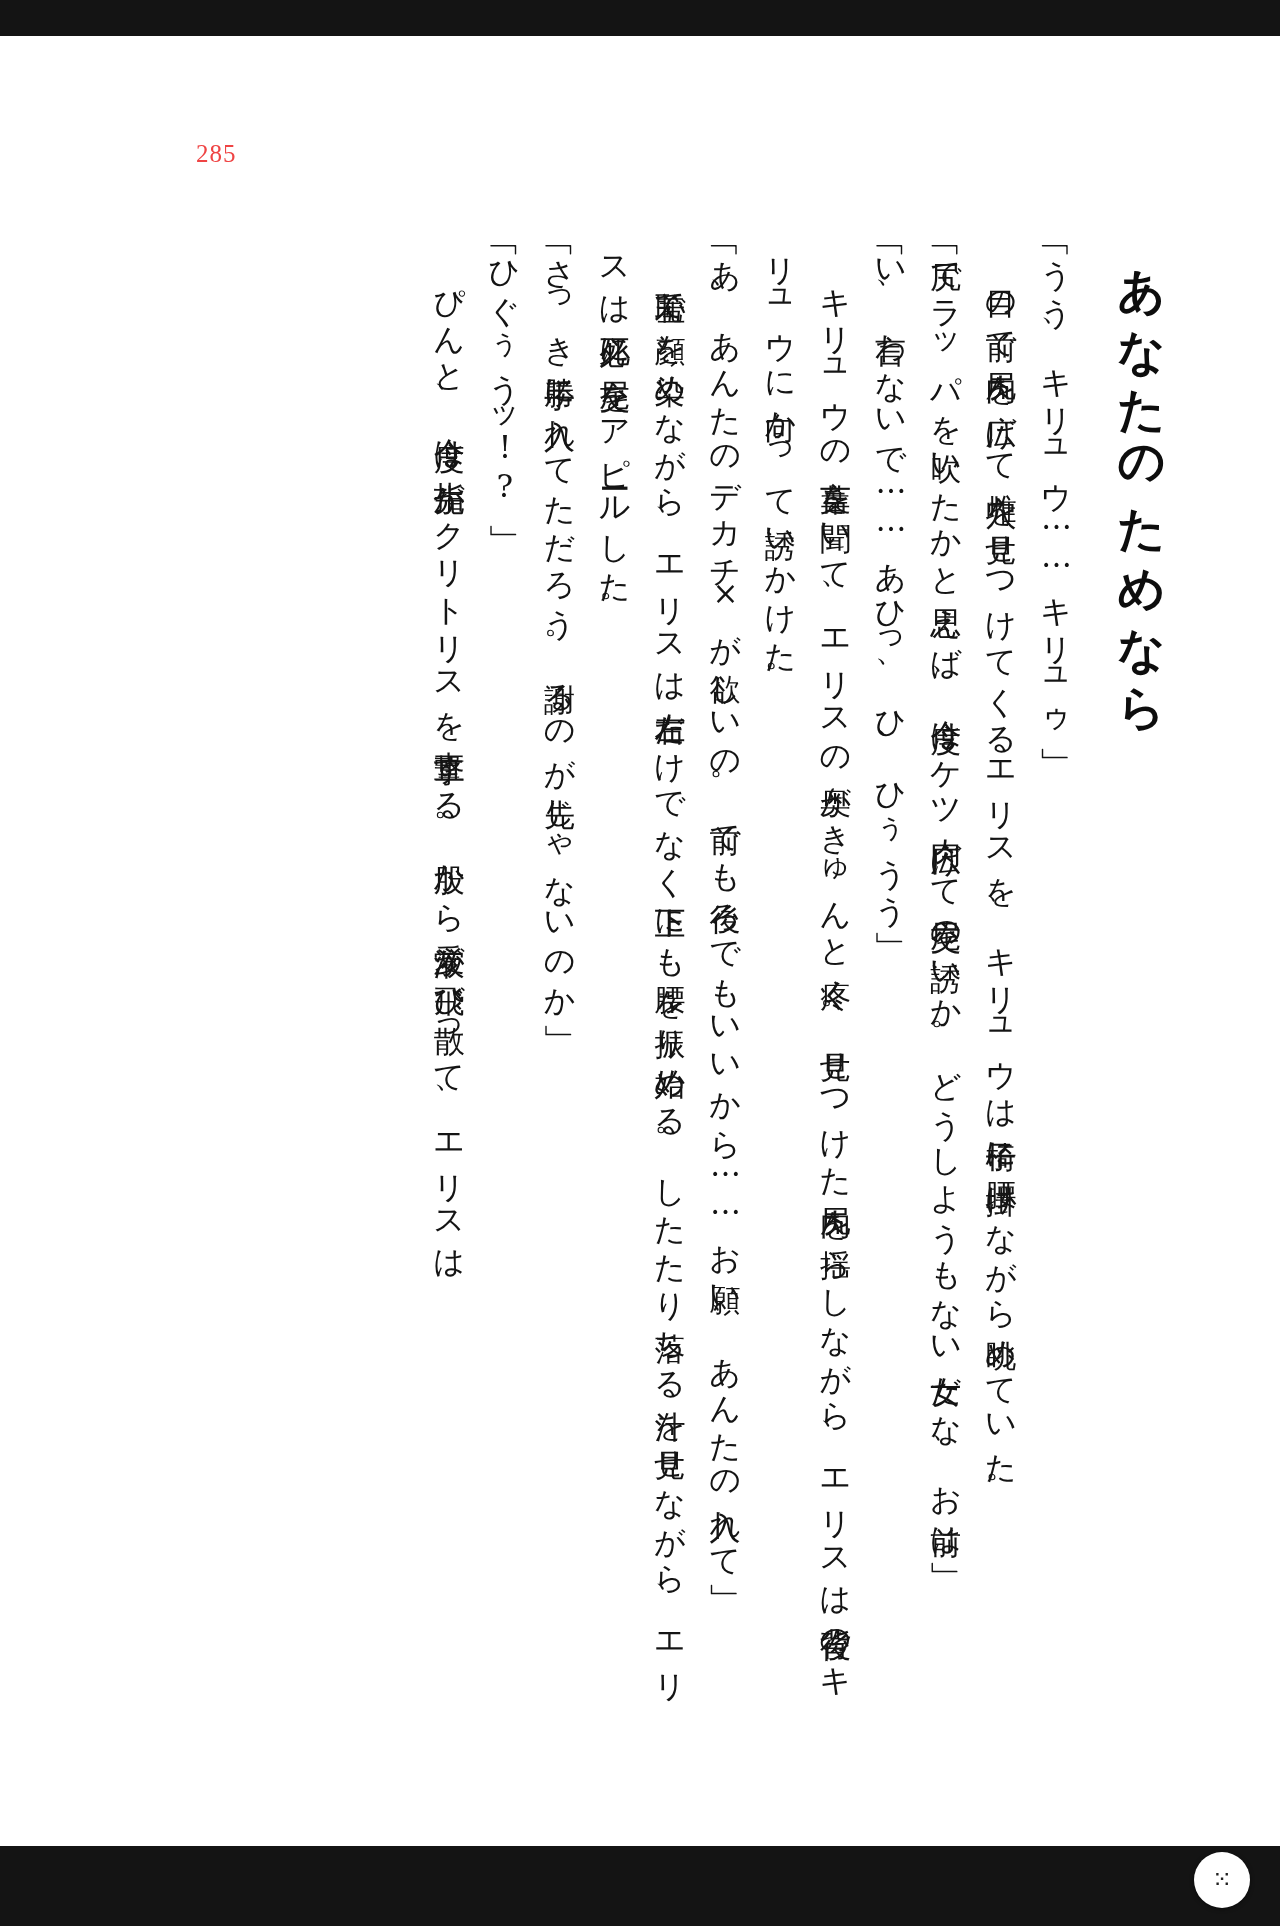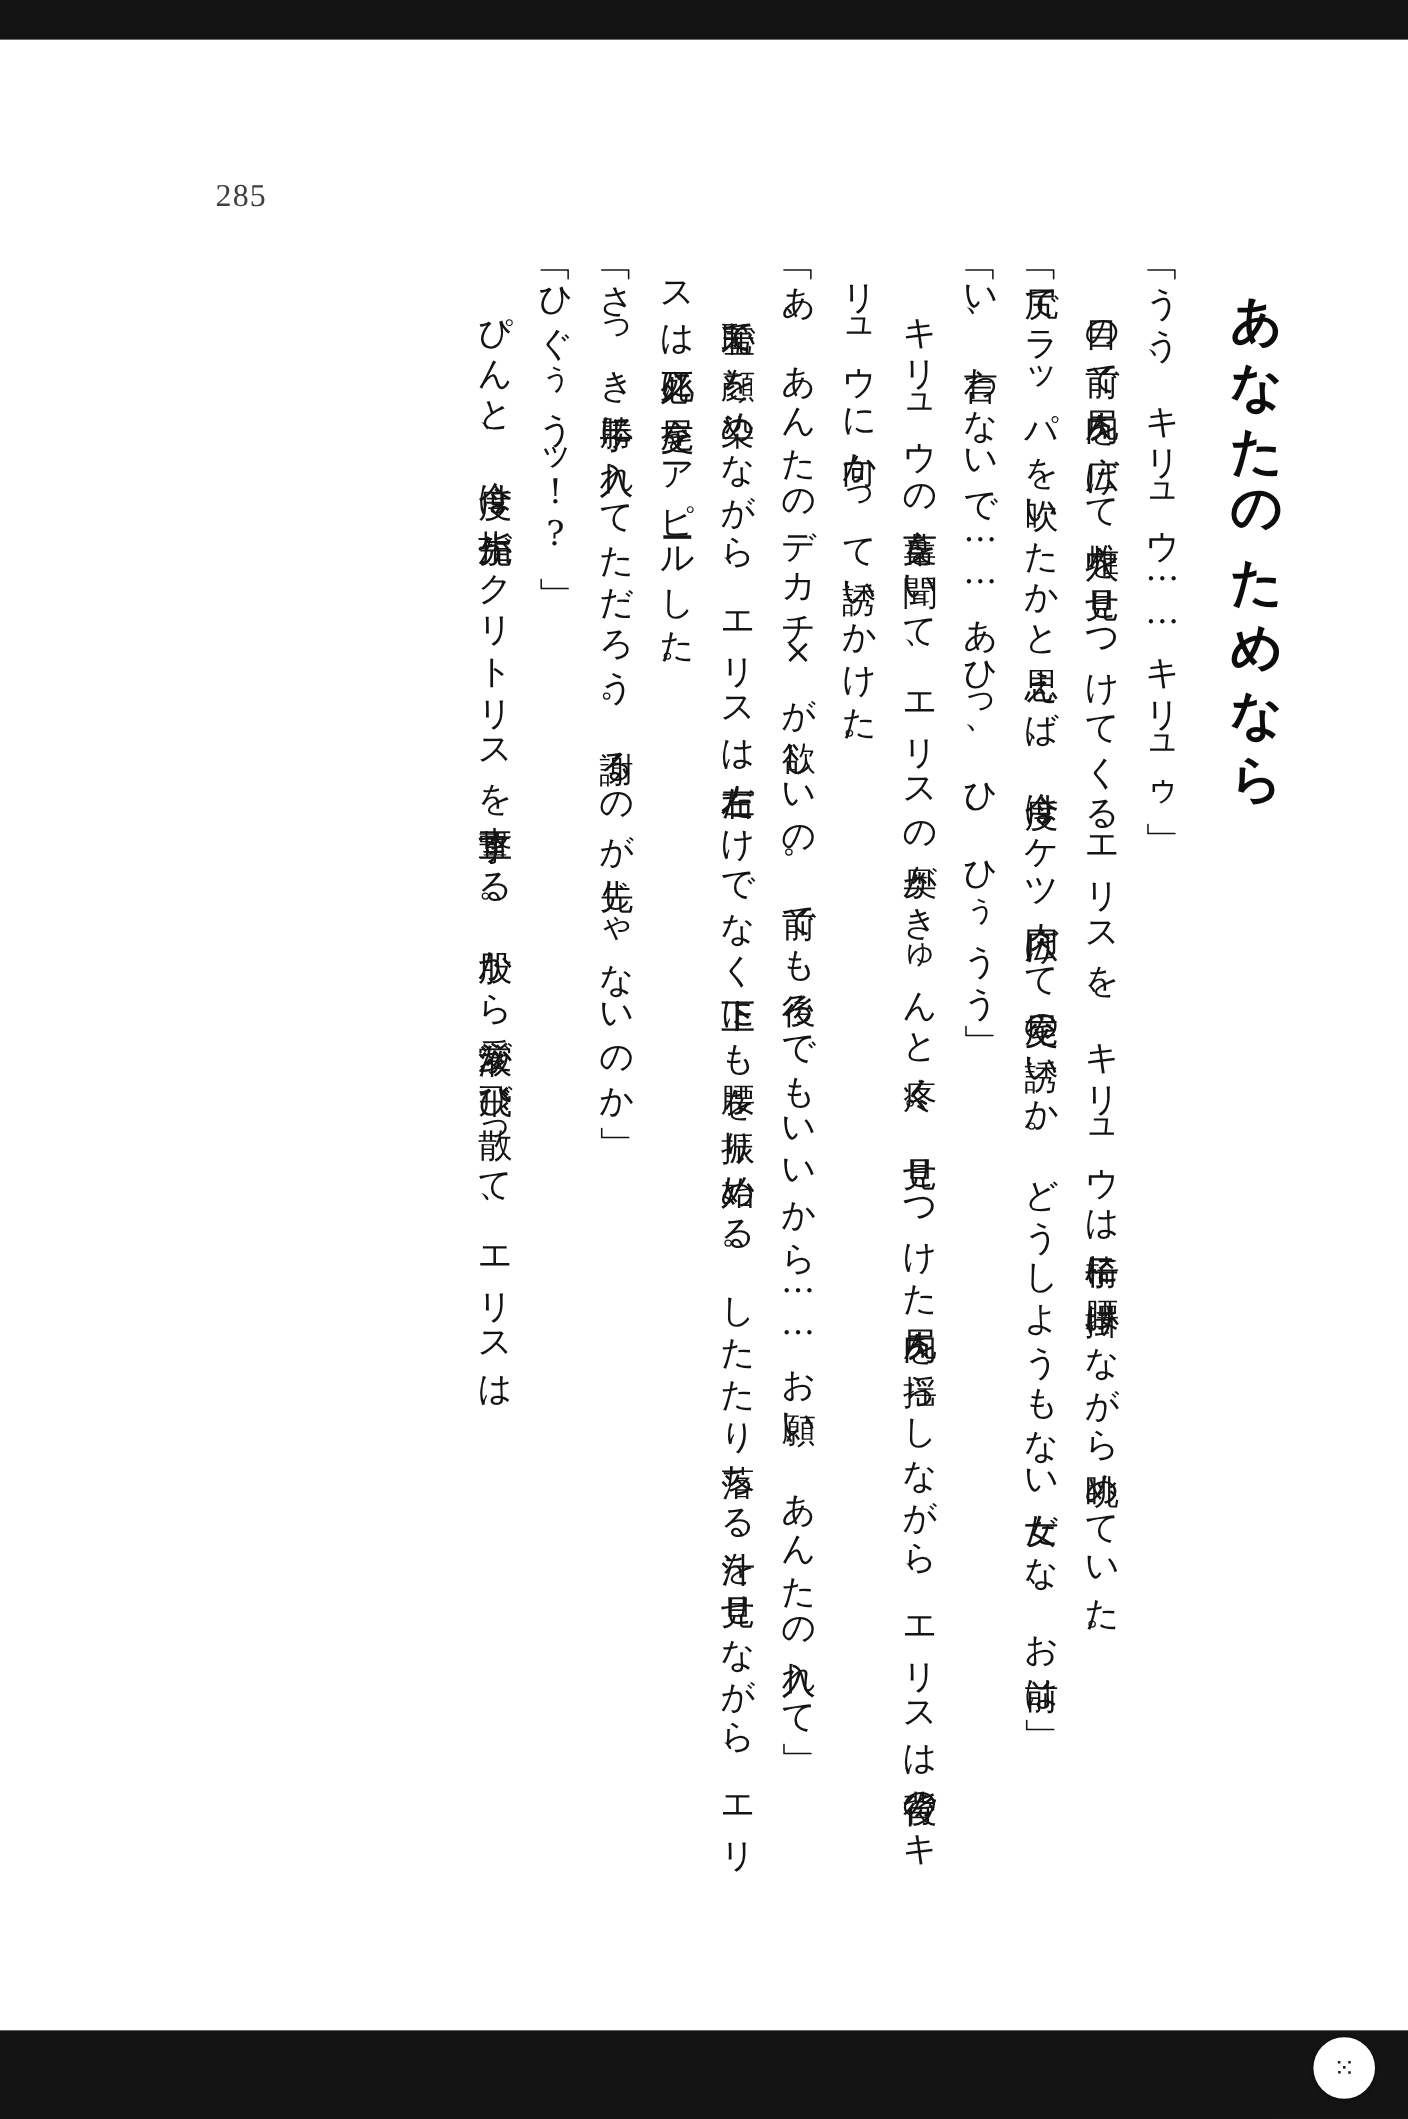--- a/index.html
+++ b/index.html
@@ -38,23 +38,23 @@
     top: 36px;
     width: 1280px;
     height: 1810px;
     background: #ffffff;
   }
 
   
   .page-number {
     position: absolute;
     left: 196px;
-    top: 126px;
-    font-size: 29px;
-    color: #404040;
+    top: 104px;
+    font-size: 25px;
+    color: #ef4444;
     letter-spacing: 1px;
     font-family: "Liberation Serif", serif;
   }
 
   
   .vertical-text {
     position: absolute;
     top: 200px;
     right: 110px;
     height: 1480px;

